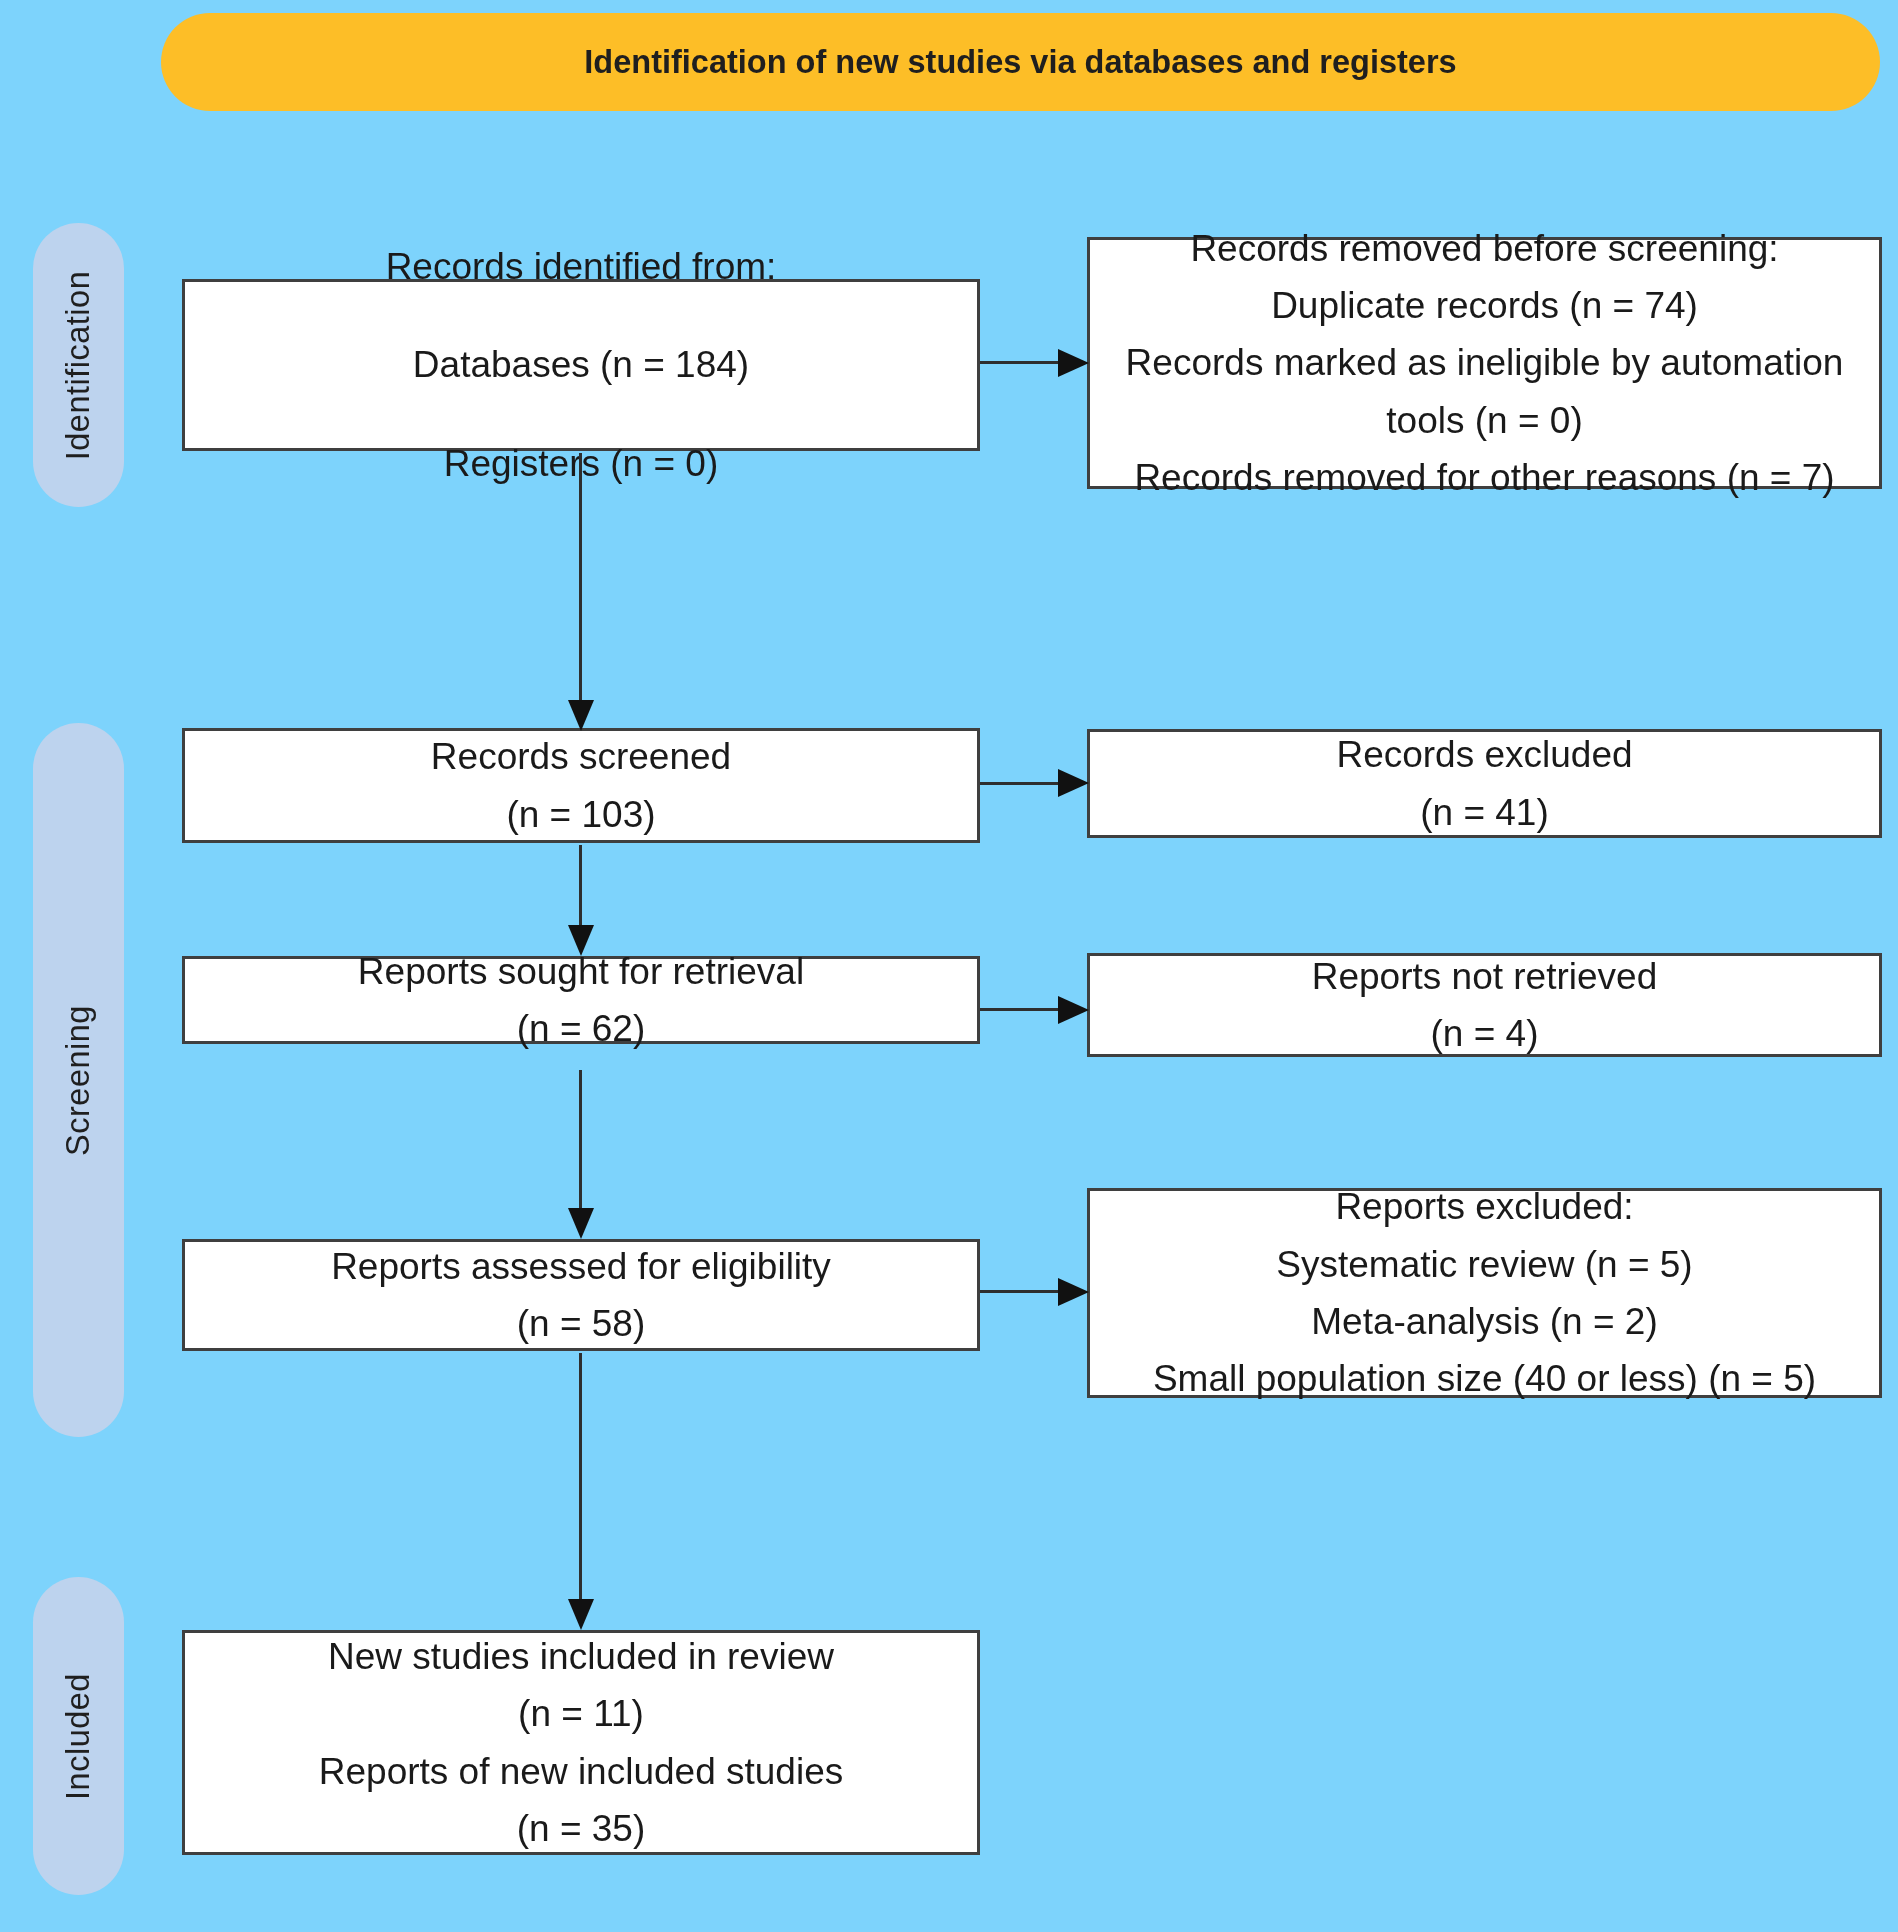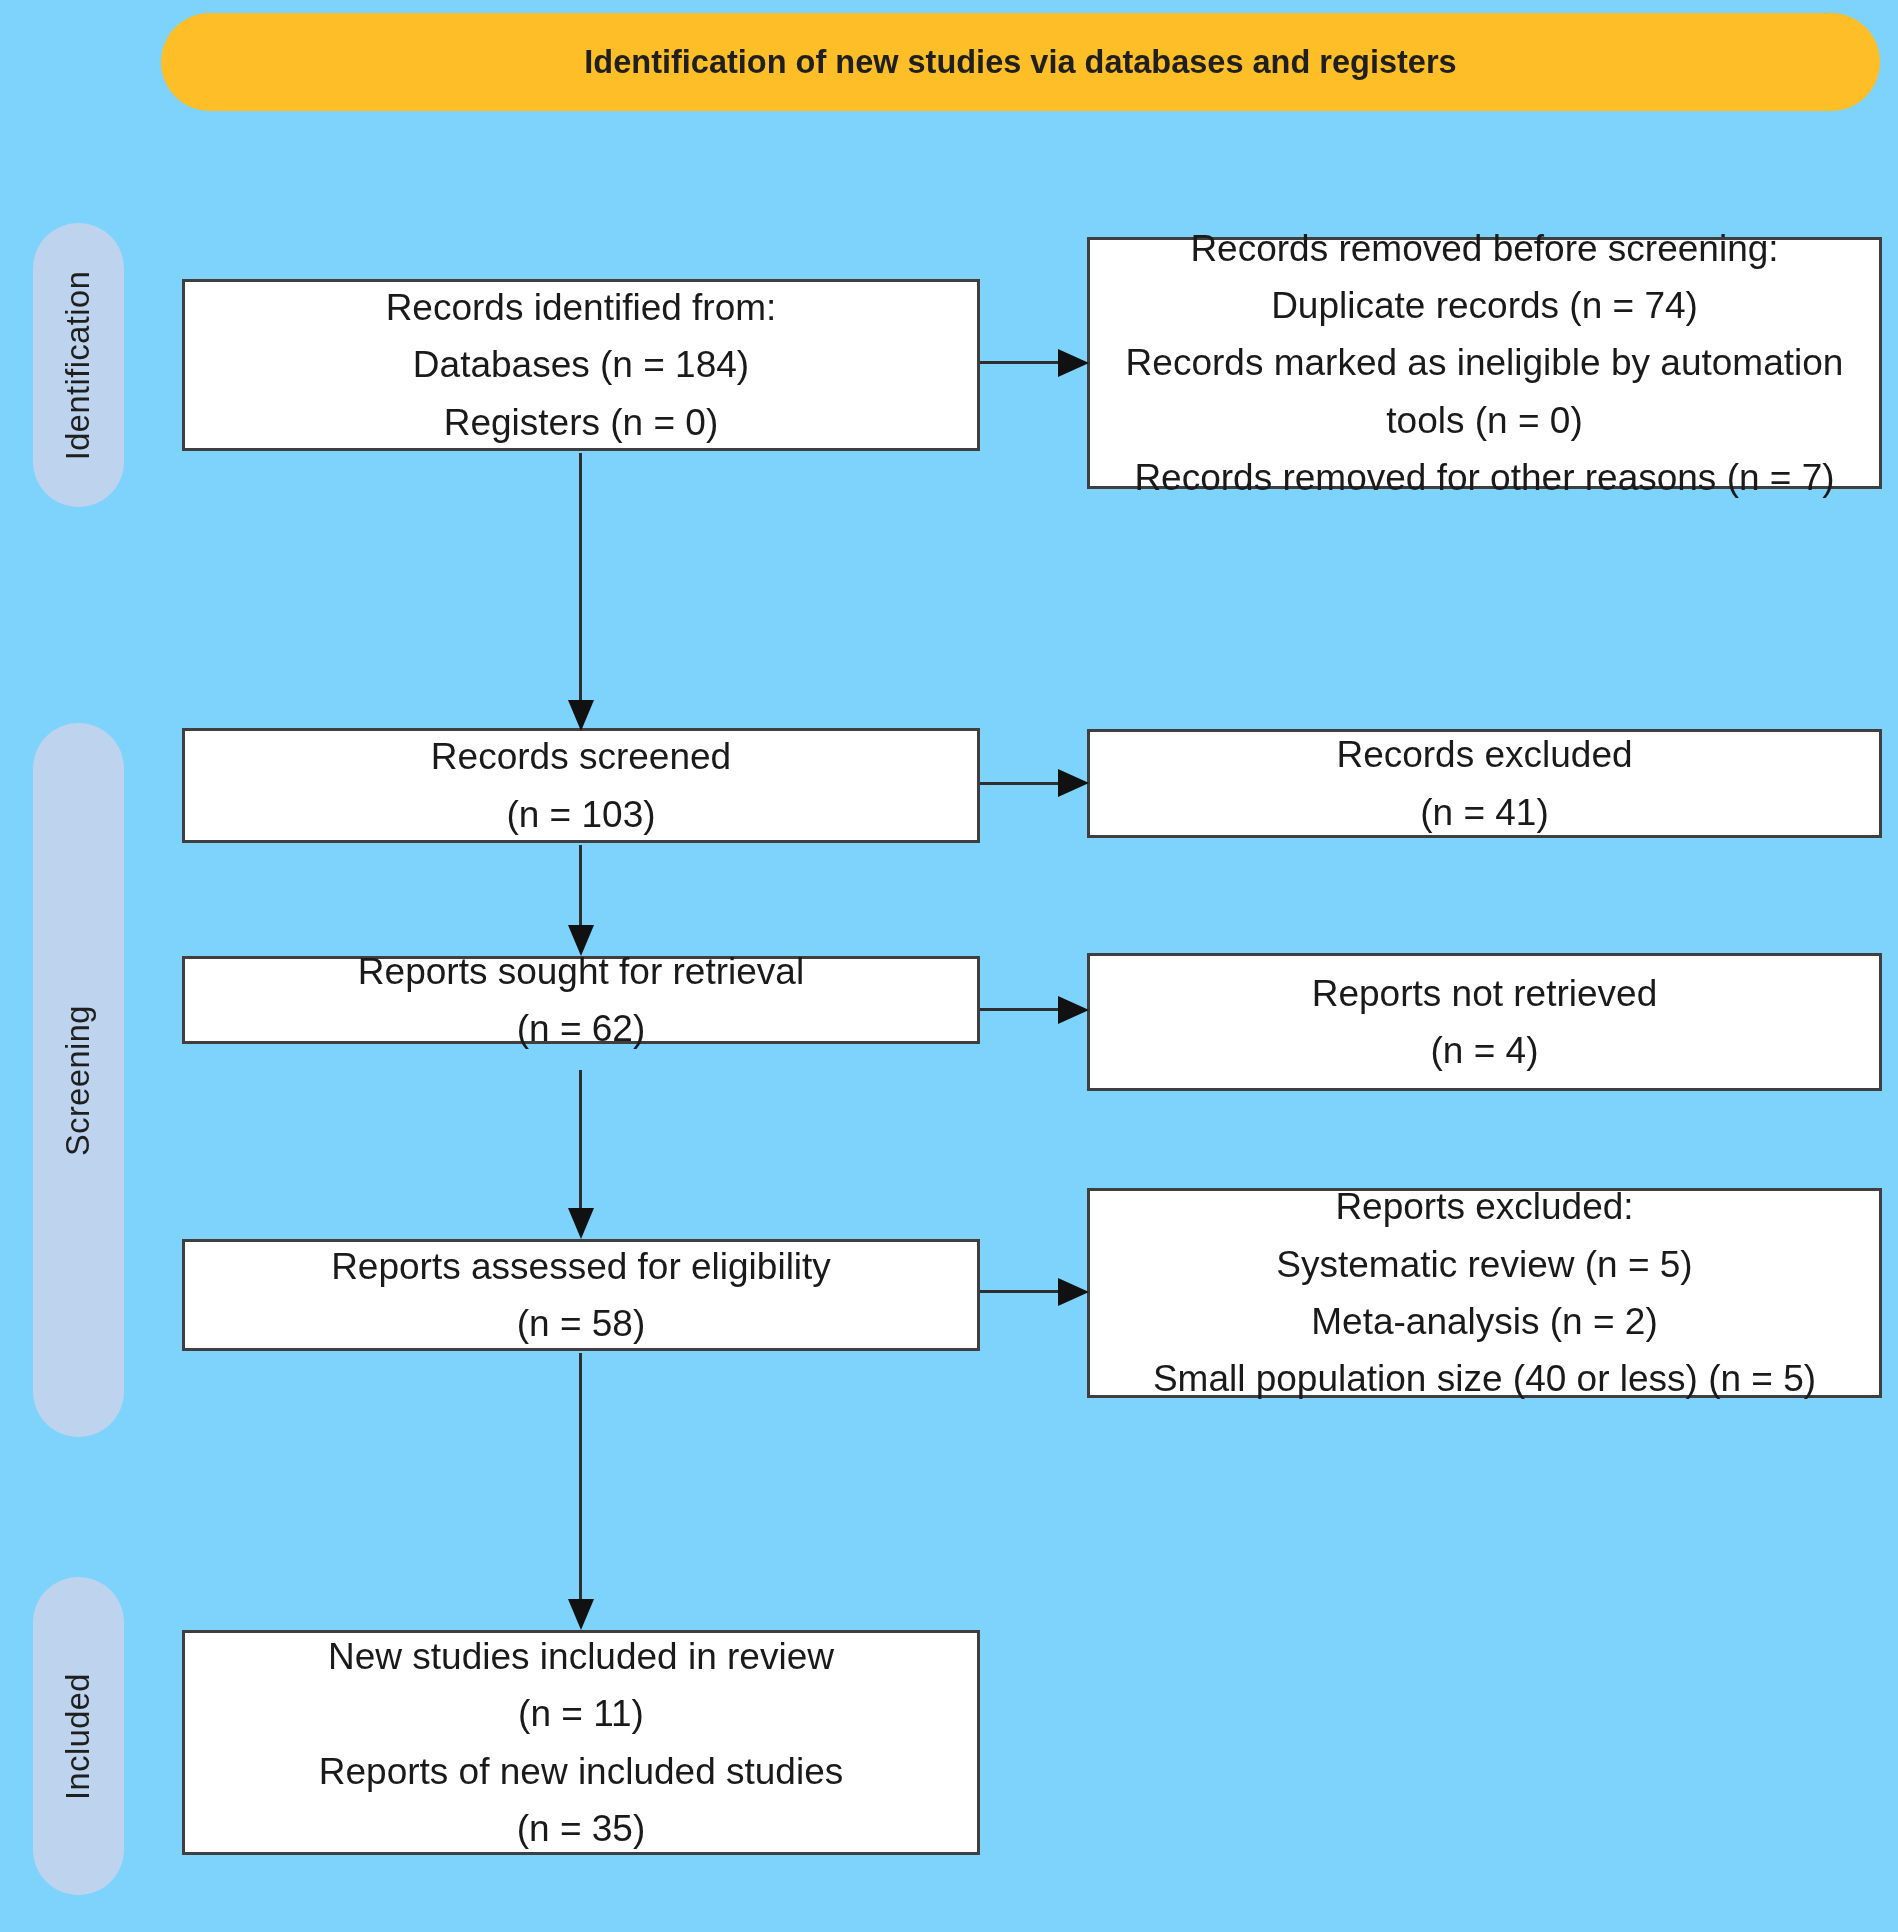--- a/index.html
+++ b/index.html
@@ -29,26 +29,26 @@
   #stage-identification{top:223px;height:284px;}
   #stage-screening{top:723px;height:714px;}
   #stage-included{top:1577px;height:318px;}
 
   .box{
     position:absolute;background:#ffffff;border:3.8px solid #3F3F3F;
     display:flex;flex-direction:column;align-items:center;justify-content:center;
     text-align:center;font-size:37px;line-height:1.55;box-sizing:border-box;
     padding:3.8px 9.6px;
   }
-  #box-identified{left:182px;top:279px;width:798px;height:172px;}
+  #box-identified{left:182px;top:279px;width:798px;height:172px;gap:41px;}
   #box-removed{left:1087px;top:237px;width:795px;height:252px;}
   #box-screened{left:182px;top:728px;width:798px;height:115px;}
   #box-excluded{left:1087px;top:729px;width:795px;height:109px;align-items:center;}
   #box-sought{left:182px;top:956px;width:798px;height:88px;}
-  #box-not-retrieved{left:1087px;top:953px;width:795px;height:138px;}
+  #box-not-retrieved{left:1087px;top:953px;width:795px;height:104px;}
   #box-assessed{left:182px;top:1239px;width:798px;height:112px;}
   #box-reports-excluded{left:1087px;top:1188px;width:795px;height:210px;}
   #box-included{left:182px;top:1630px;width:798px;height:225px;}
 
   .vline{position:absolute;left:579px;width:2.9px;background:#2e2e2e;}
   .vhead{position:absolute;left:568px;width:0;height:0;
     border-left:13.4px solid transparent;border-right:13.4px solid transparent;
     border-top:31px solid #111111;}
   #v1-line{top:453px;height:247px;} #v1-head{top:700px;}
   #v2-line{top:845px;height:80px;}  #v2-head{top:925px;}

